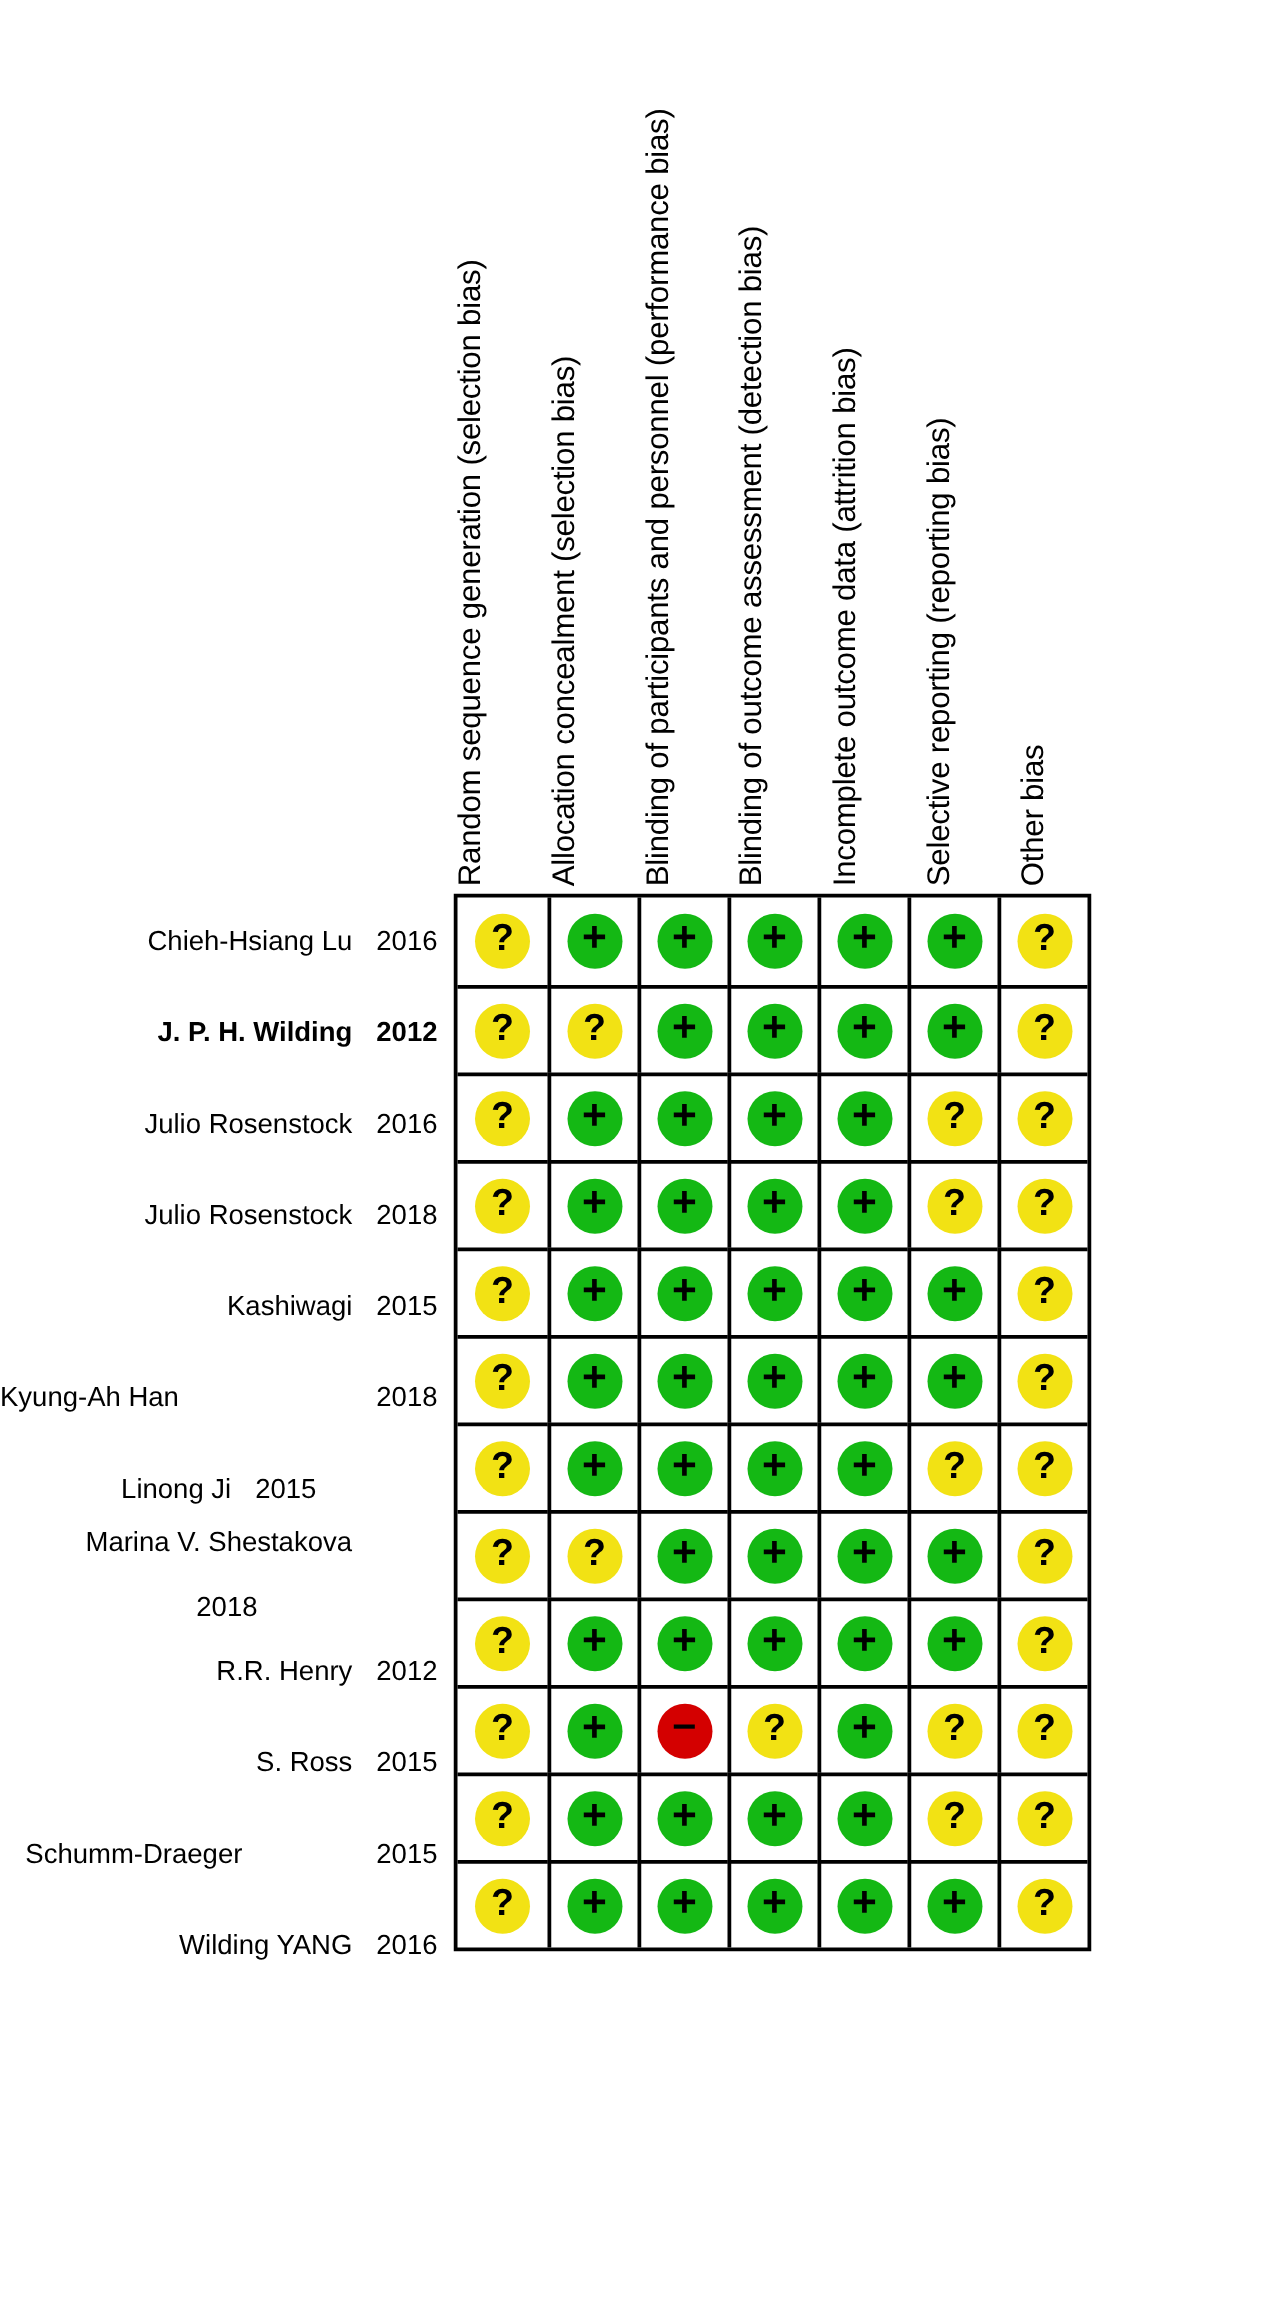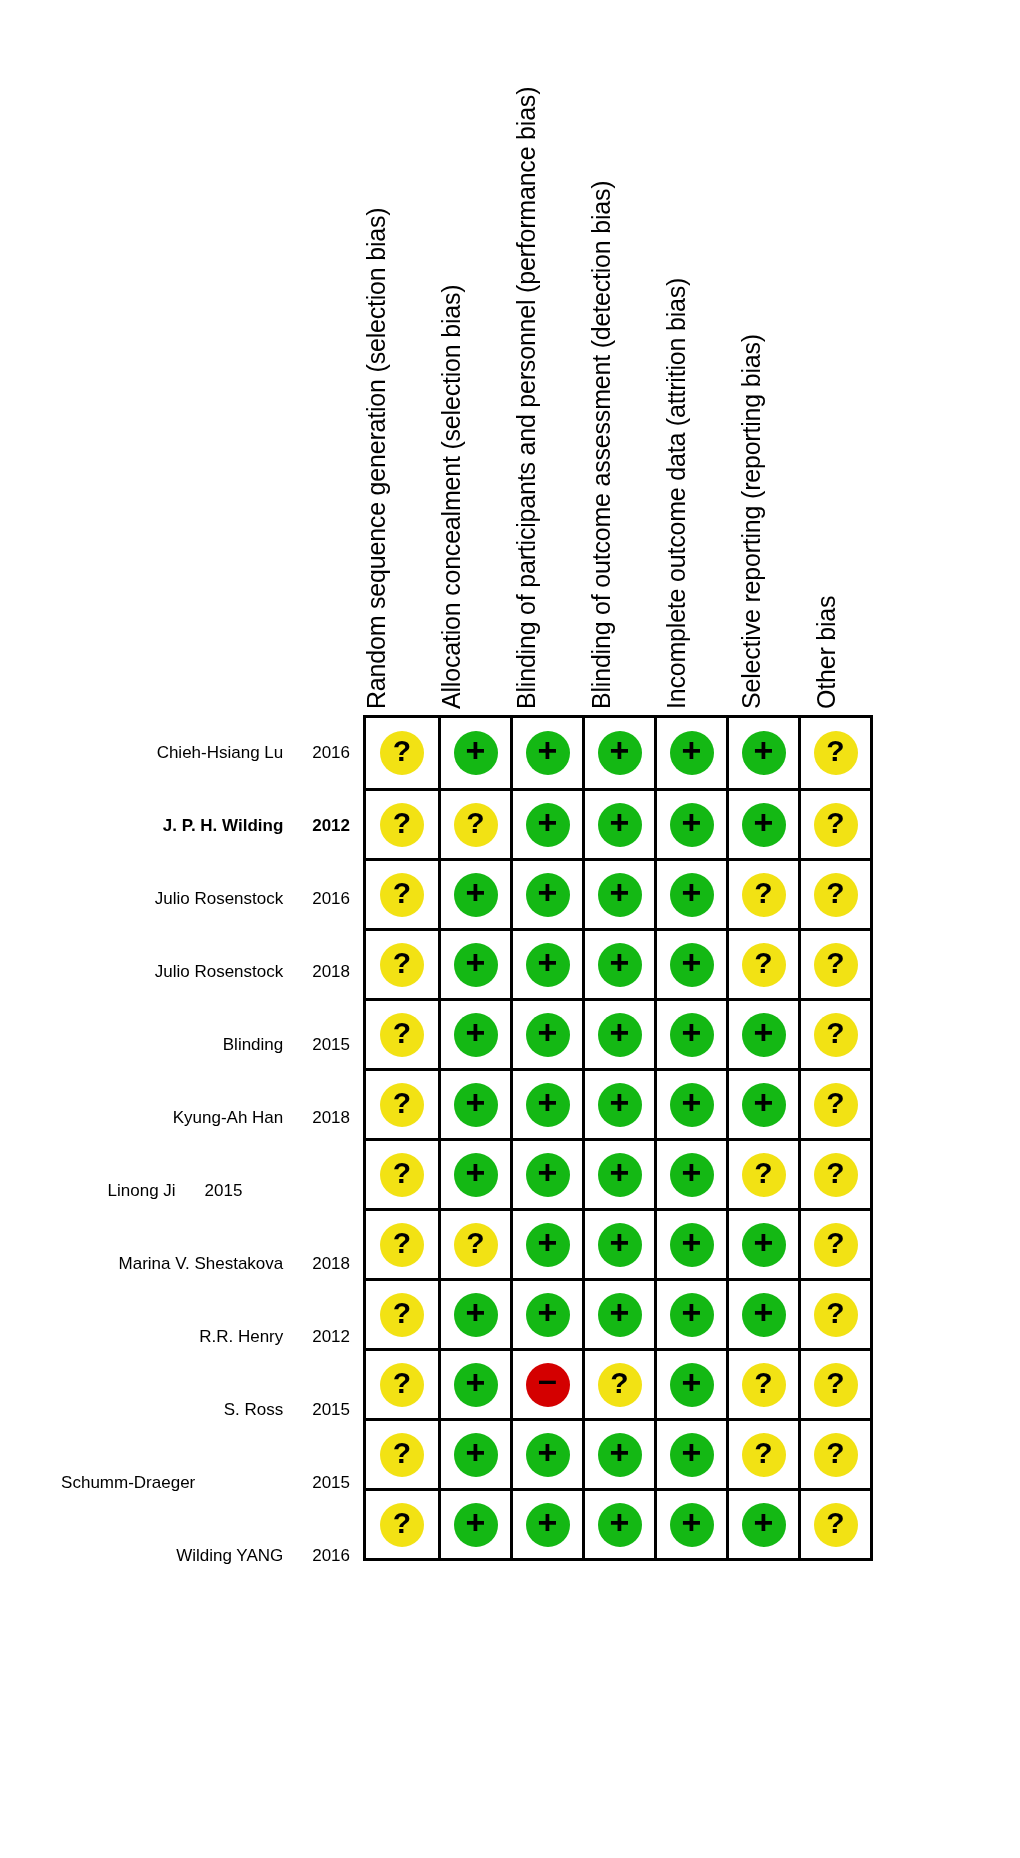--- a/index.html
+++ b/index.html
@@ -58,21 +58,21 @@
     top: 715px;
     width: 358px;
   }
   .row-label {
     height: 70px;
     display: flex;
     align-items: center;
     justify-content: flex-end;
     padding-right: 8px;
     box-sizing: border-box;
-    font-size: 17px;
+    font-size: 22px;
     white-space: nowrap;
   }
   .row-label .study { }
   .row-label .year { display: inline-block; min-width: 62px; text-align: right; }
 
   
   .grid {
     position: absolute;
     left: 363px;
     top: 715px;
@@ -142,24 +142,24 @@
       <div class="header-cell" style="left: 453px;">
         <span class="rot">Other bias</span>
       </div>
     </div>
 
   <div class="row-labels">
       <div class="row-label" style="margin-top: 3px;"><span class="study">Chieh-Hsiang Lu</span>&nbsp;<span class="year">2016</span></div>
       <div class="row-label" style="margin-top: 3px; font-weight: bold;"><span class="study">J. P. H. Wilding</span>&nbsp;<span class="year">2012</span></div>
       <div class="row-label" style="margin-top: 3px;"><span class="study">Julio Rosenstock</span>&nbsp;<span class="year">2016</span></div>
       <div class="row-label" style="margin-top: 3px;"><span class="study">Julio Rosenstock</span>&nbsp;<span class="year">2018</span></div>
-      <div class="row-label" style="margin-top: 3px;"><span class="study">Blinding</span>&nbsp;<span class="year">2015</span></div>
-      <div class="row-label" style="margin-top: 3px;"><span class="study">Kyung-Ah Han</span>&nbsp;<span class="year">2018</span></div>
+      <div class="row-label" style="margin-top: 3px;"><span class="study">Kashiwagi</span>&nbsp;<span class="year">2015</span></div>
+      <div class="row-label" style="margin-top: 3px; justify-content: space-between;"><span class="study">Kyung-Ah Han</span>&nbsp;<span class="year">2018</span></div>
       <div class="row-label" style="margin-top: 3px; justify-content: center;"><span class="study">Linong Ji</span>&nbsp;<span class="year">2015</span></div>
-      <div class="row-label" style="margin-top: 3px;"><span class="study">Marina V. Shestakova</span>&nbsp;<span class="year">2018</span></div>
+      <div class="row-label" style="margin-top: 3px; flex-direction: column;"><span class="study">Marina V. Shestakova</span>&nbsp;<span class="year">2018</span></div>
       <div class="row-label" style="margin-top: 3px;"><span class="study">R.R. Henry</span>&nbsp;<span class="year">2012</span></div>
       <div class="row-label" style="margin-top: 3px;"><span class="study">S. Ross</span>&nbsp;<span class="year">2015</span></div>
       <div class="row-label" style="margin-top: 3px; gap: 44px;"><span class="study">Schumm-Draeger</span>&nbsp;<span class="year">2015</span></div>
       <div class="row-label" style="margin-top: 3px;"><span class="study">Wilding YANG</span>&nbsp;<span class="year">2016</span></div>
     </div>
 
   <div class="grid">
       <div class="grid-row">
         <div class="cell">
           <span class="judg unclear">

